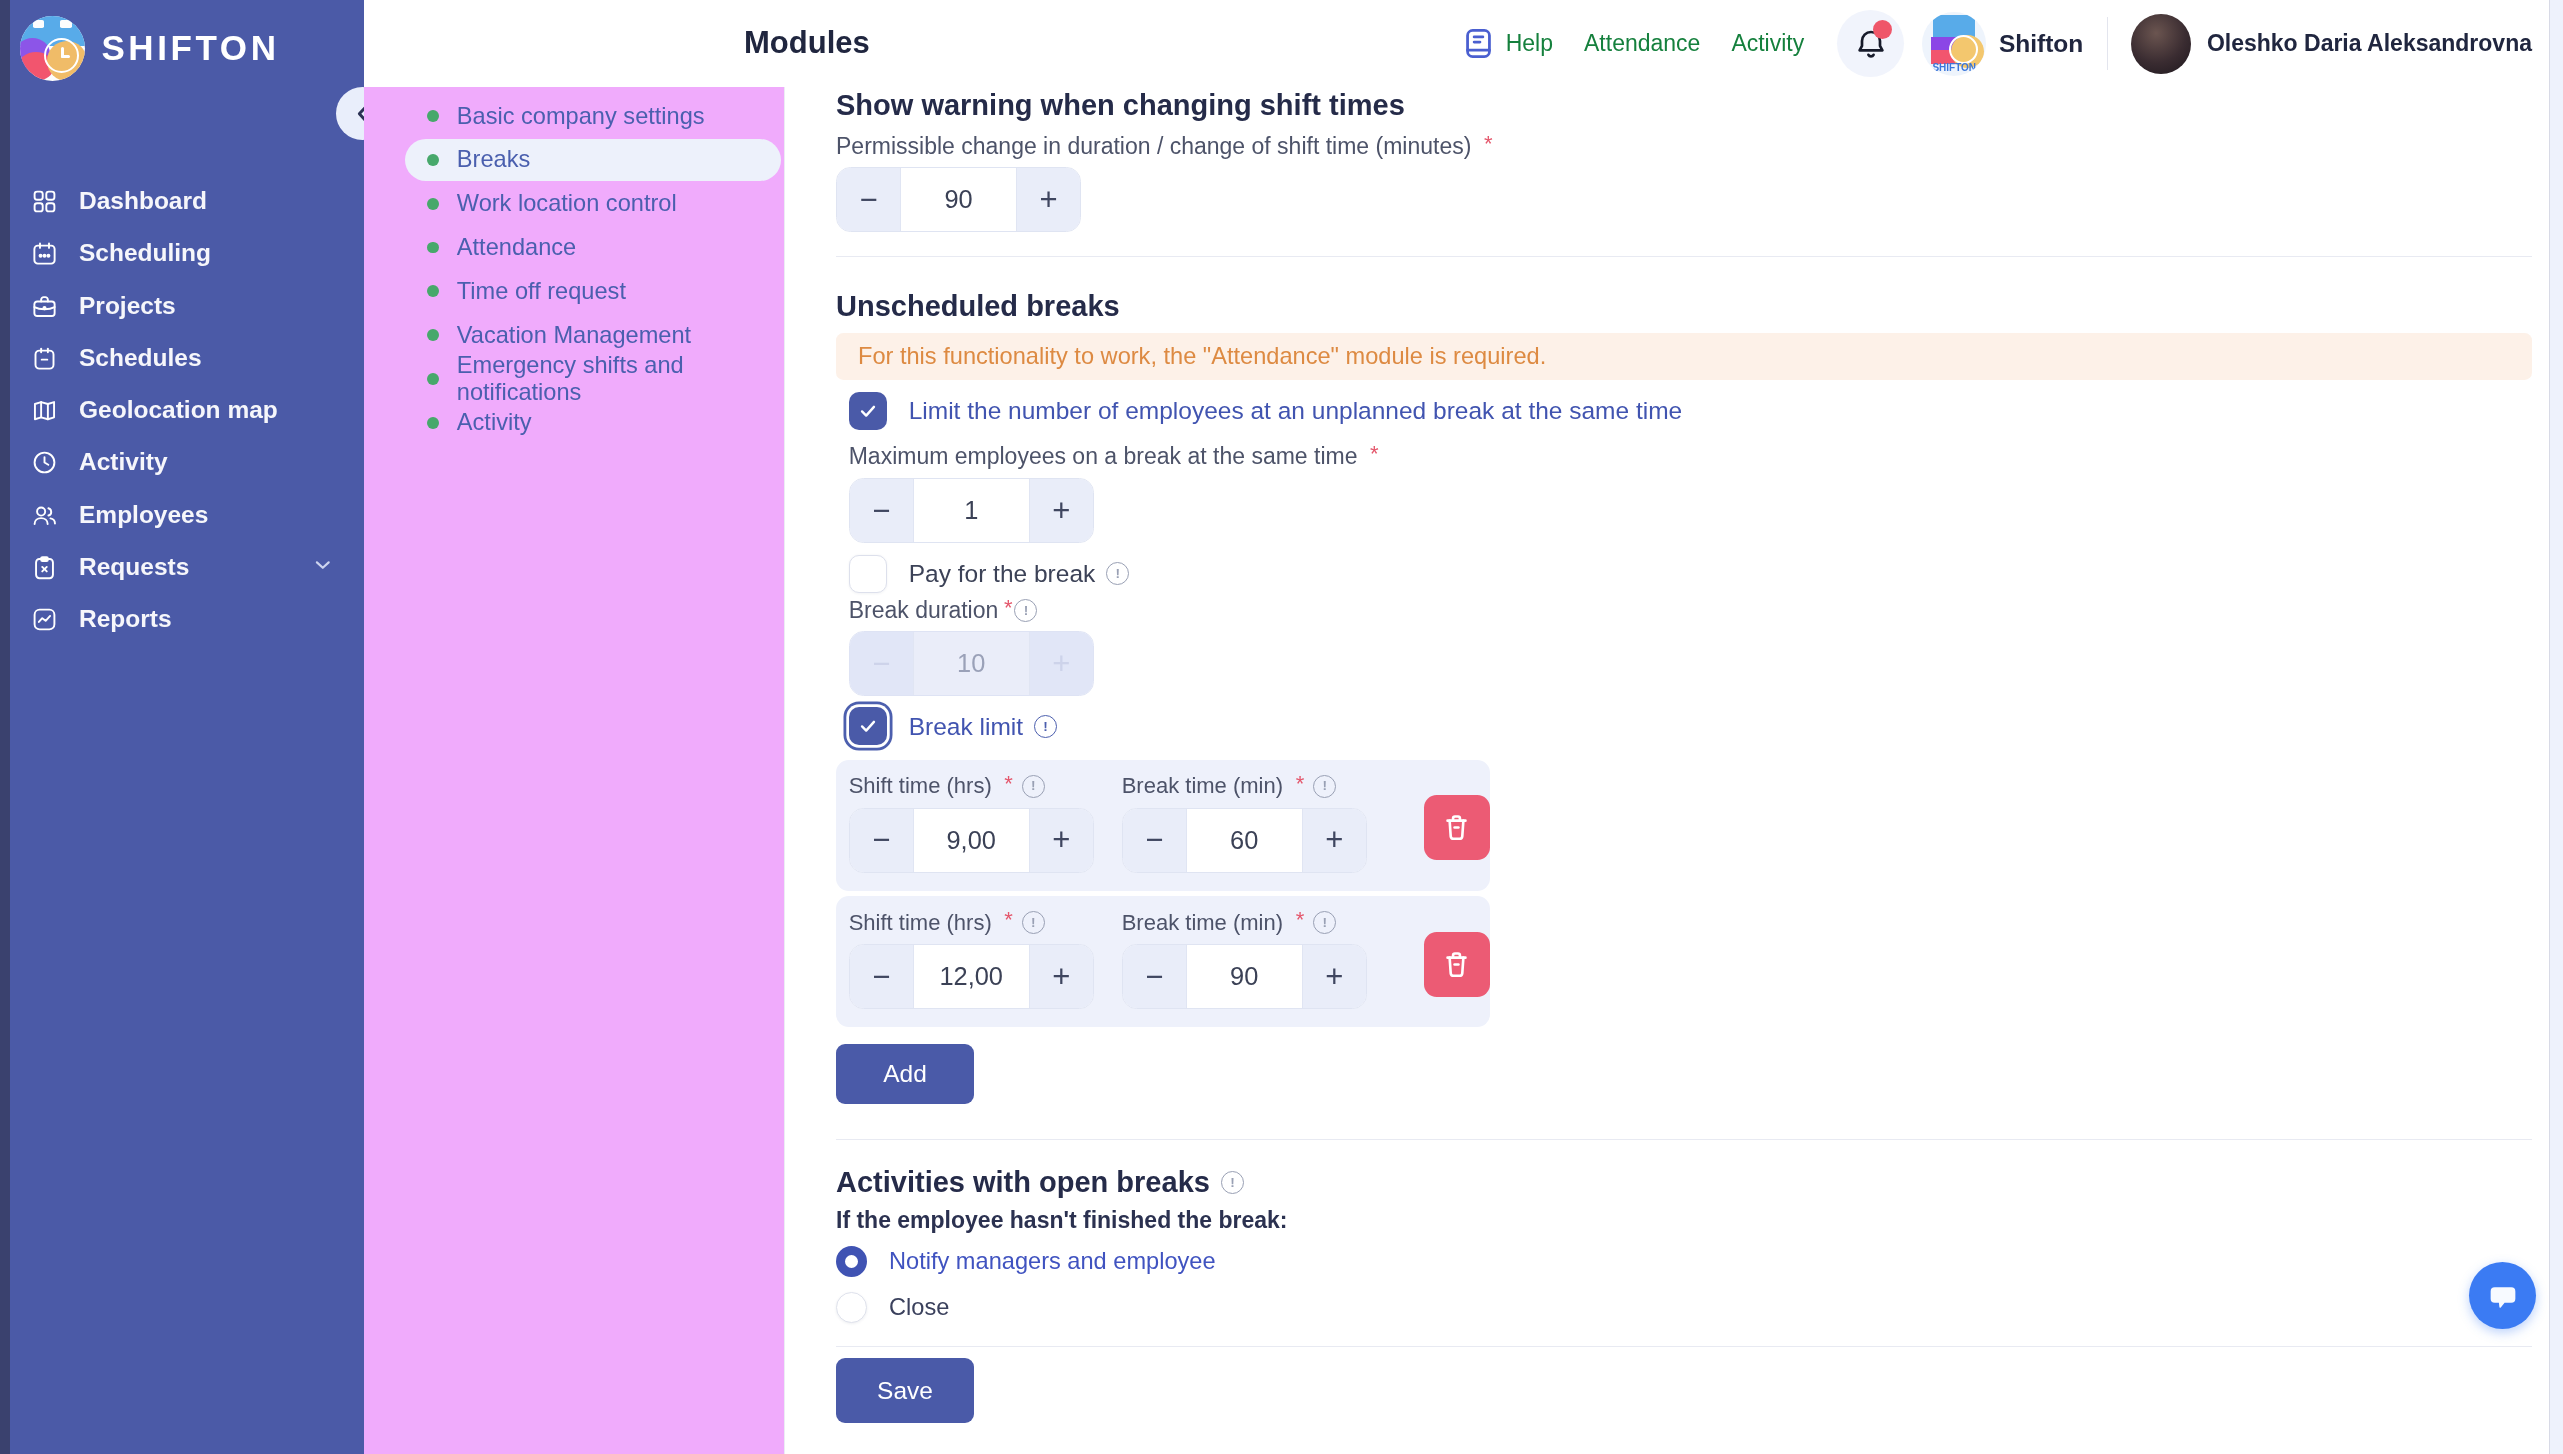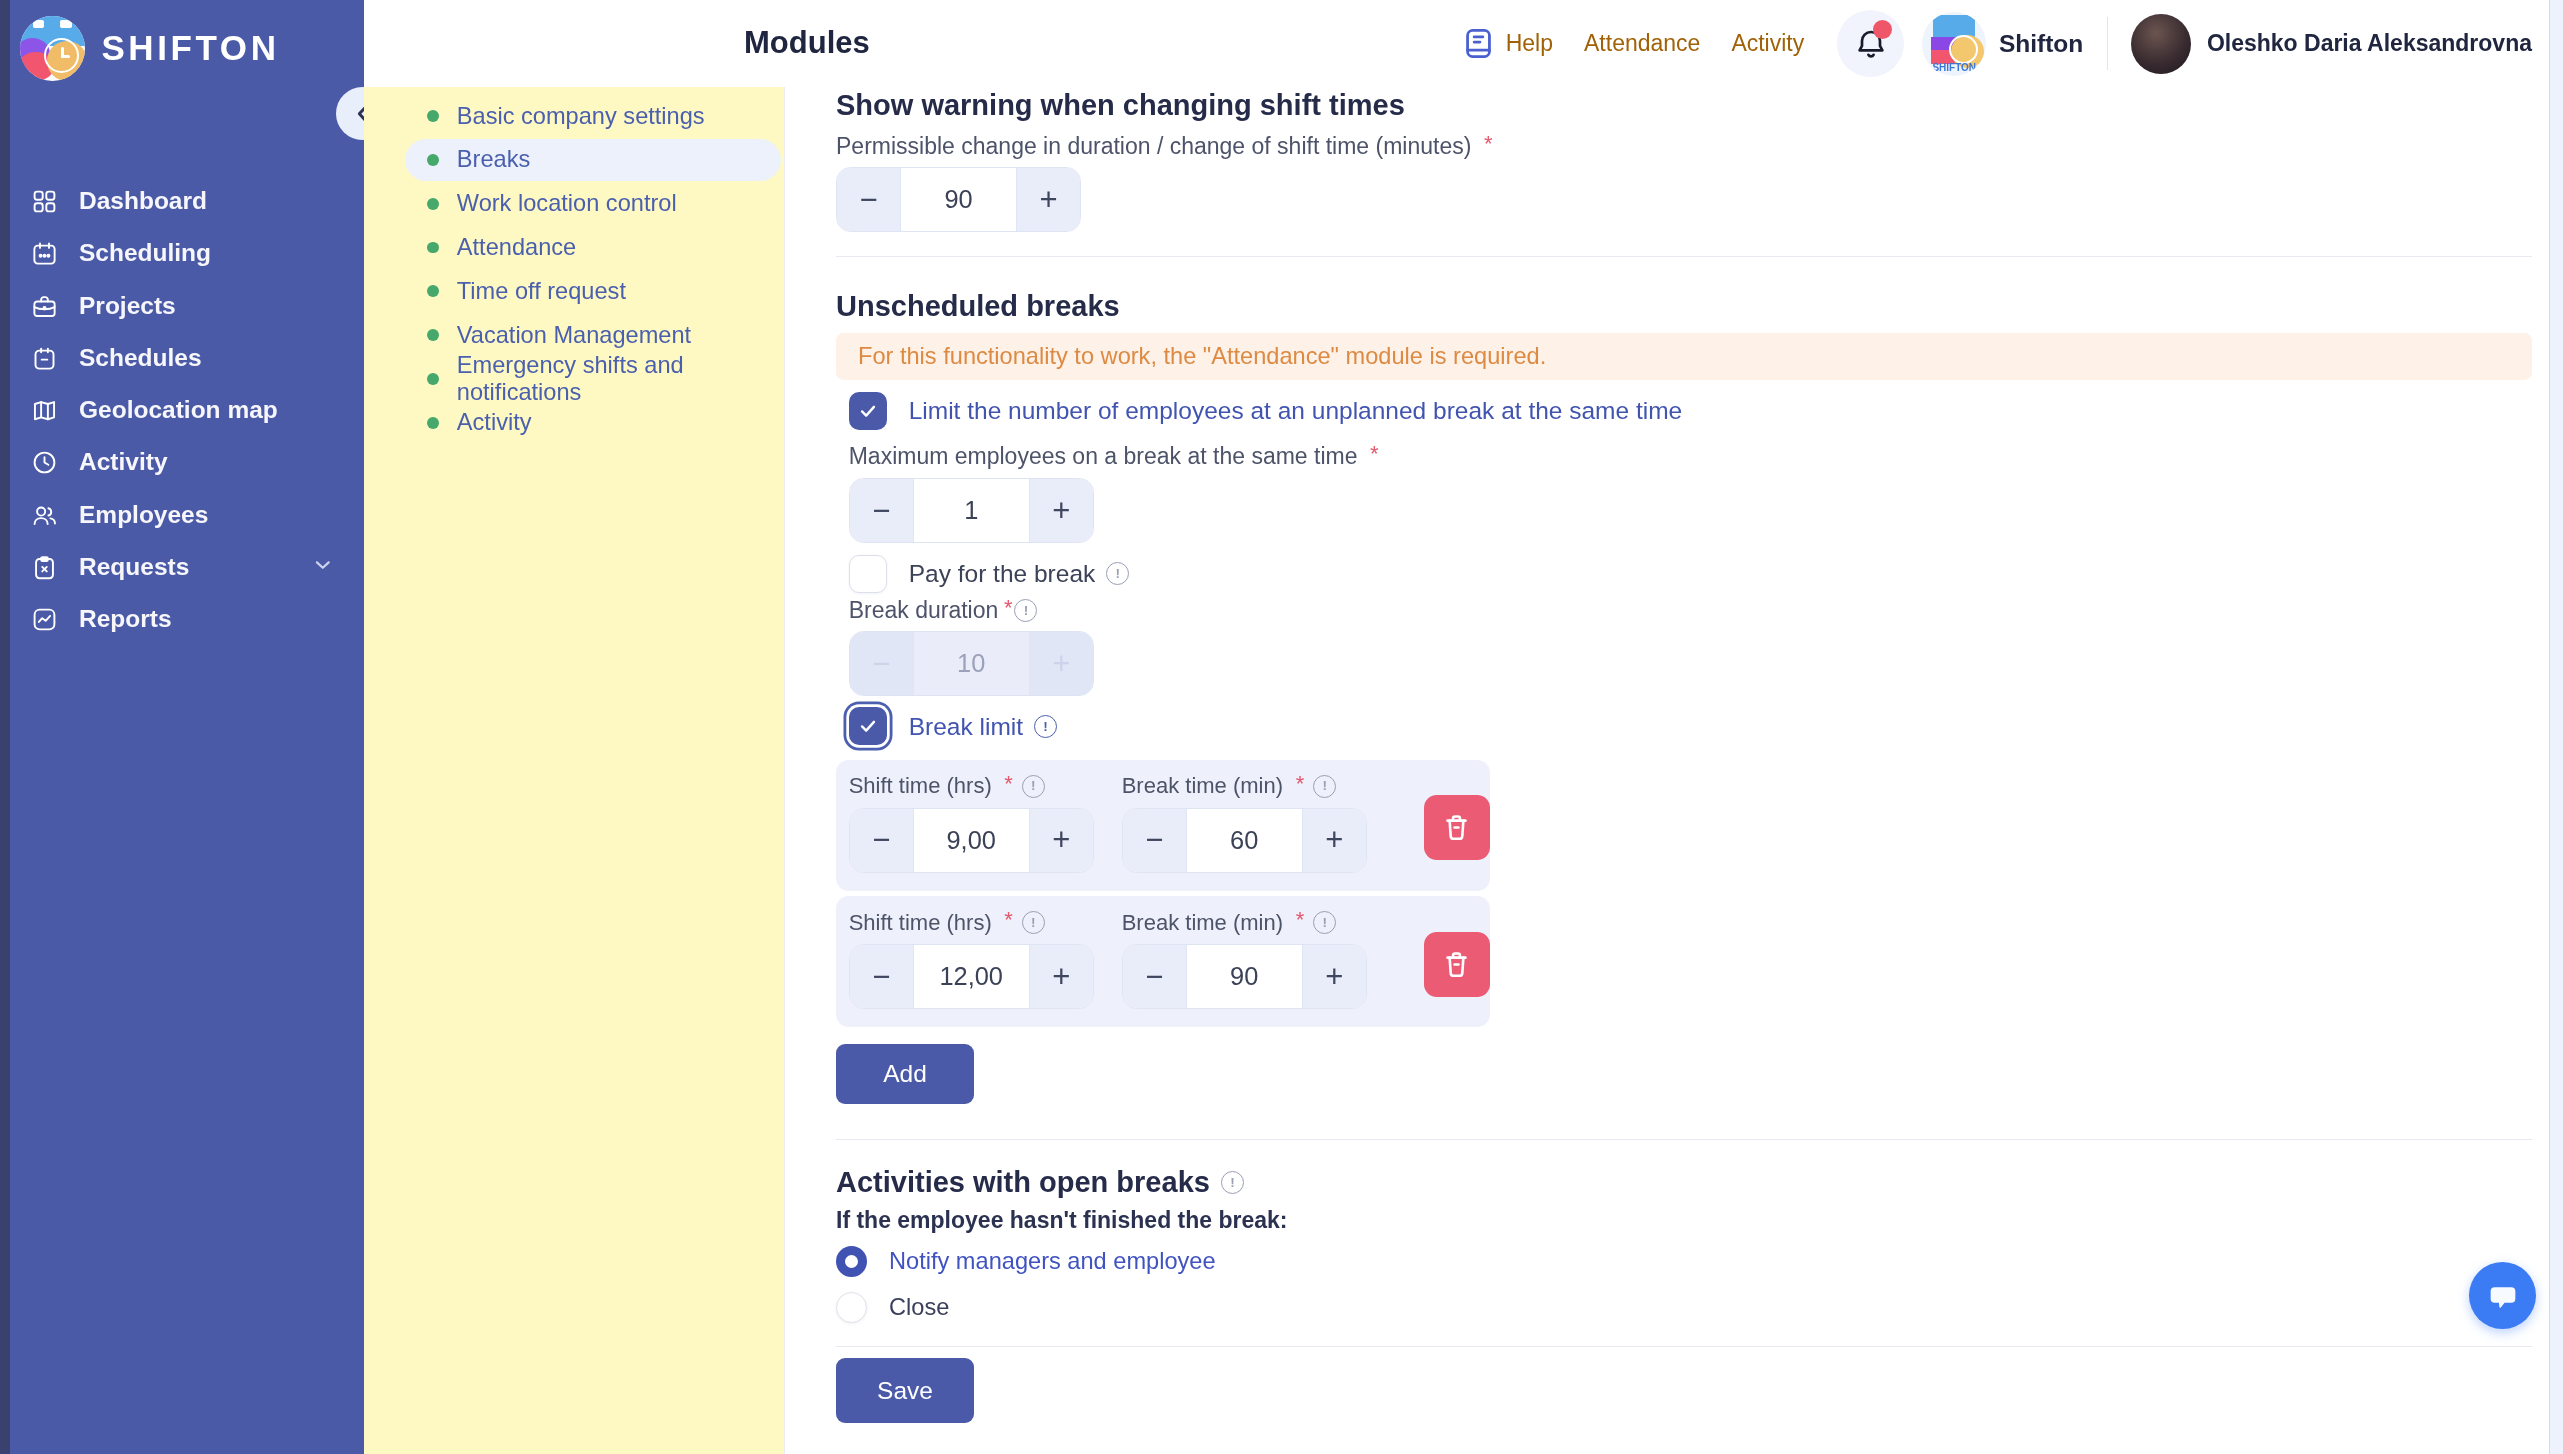--- a/index.html
+++ b/index.html
@@ -31,21 +31,21 @@
   .snav { margin-top:102px; }
   .s-item { display:flex; gap:20px; height:45px; margin-bottom:7.3px;
     padding-left:30px; cursor:pointer; color:rgba(255,255,255,.95); font-size:24.5px; font-weight:bold; }
   .s-ico { width:29px; height:29px; flex:0 0 29px; display:flex; align-items:center; justify-content:center; }
   .s-chev { margin-left:auto; margin-right:29px; display:flex; }
 
   
   .header { position:absolute; left:364px; top:0; right:0; height:87px; background:#fff; }
   .page-title { position:absolute; left:380px; top:25.4px; font-size:31px; font-weight:bold; color:#20263f; }
   .header-right { position:absolute; right:31px; top:0; height:87px; display:flex; align-items:center; }
-  .hlink { font-size:23px; color:#a16207; cursor:pointer; }
+  .hlink { font-size:23px; color:#15803d; cursor:pointer; }
   .help-wrap { display:flex; align-items:center; gap:10px; cursor:pointer; }
   .ml34 { margin-left:31px; }
   .bell-btn { margin-left:33px; position:relative; width:67px; height:67px; border-radius:50%;
     background:#f1f4fc; border:none; cursor:pointer; display:flex; align-items:center; justify-content:center; }
   .bell-dot { position:absolute; top:10px; right:11.8px; width:19px; height:19px; border-radius:50%; background:#ef5669; }
   .company-logo { margin-left:18px; position:relative; width:64px; height:64px; border-radius:50%;
     background:#eef4fc; overflow:hidden; cursor:pointer; flex:0 0 64px; }
   .cl-band { position:absolute; top:3.6px; left:11px; right:11px; height:25.4px; background:#58abe9; border-radius:3.6px 3.6px 0 0; }
   .cl-purple { position:absolute; left:9px; top:25.4px; width:25.4px; height:20px; background:#8b46e6; }
   .cl-pink { position:absolute; left:9px; top:38px; width:25.4px; height:14.5px; background:#f2556e; }
@@ -53,21 +53,21 @@
   .cl-clock { position:absolute; left:27px; top:23.6px; width:29px; height:29px; border-radius:50%; border:2.7px solid #fff; }
   .cl-text { position:absolute; bottom:2.7px; left:0; right:0; text-align:center; font-size:10px; font-weight:bold;
     color:#3b76d9; letter-spacing:0; }
   .company-name { margin-left:12.7px; font-size:24.5px; font-weight:bold; color:#20263f; cursor:pointer; }
   .vdiv { margin-left:23.6px; width:0.9px; height:53px; background:#e3e5ee; }
   .avatar { margin-left:23.6px; width:60px; height:60px; border-radius:50%; cursor:pointer;
     background:radial-gradient(circle at 42% 32%, #6b5550 0%, #3a2c31 55%, #1d171d 100%); }
   .user-name { margin-left:15.5px; font-size:23px; font-weight:bold; color:#20263f; cursor:pointer; }
 
   
-  .modmenu { position:absolute; left:364px; top:87px; bottom:0; width:421px; background:#fef9c3;
+  .modmenu { position:absolute; left:364px; top:87px; bottom:0; width:421px; background:#f0abfc;
     border-right:0.9px solid #ececf4; padding-top:8.2px; }
   .m-item { margin-left:41px; width:376px; height:42px; border-radius:21px; display:flex;
     align-items:center; gap:18px; padding-left:22px; margin-bottom:1.8px; cursor:pointer;
     color:#4a5fae; font-size:23.6px; }
   .m-item.active { background:#edf1fb; }
   .dot { width:11.8px; height:11.8px; border-radius:50%; background:#47a86b; flex:0 0 11.8px; }
 
   
   .content { position:absolute; left:836px; top:87px; width:1696px; padding-top:4.5px; }
   .sec-h { font-size:29px; font-weight:bold; color:#252b49; line-height:27px; }

